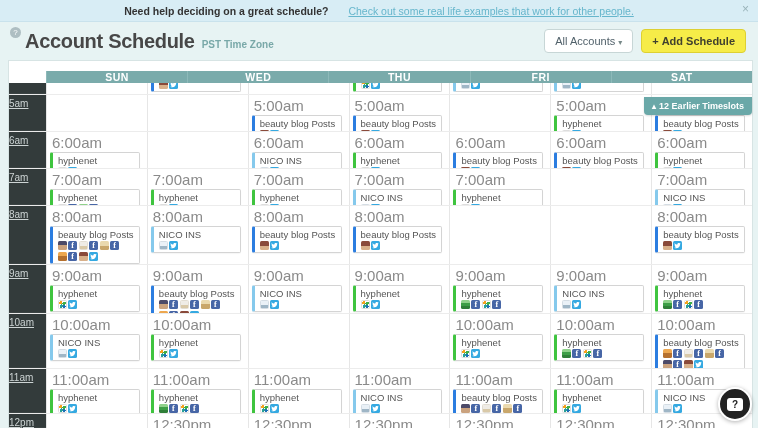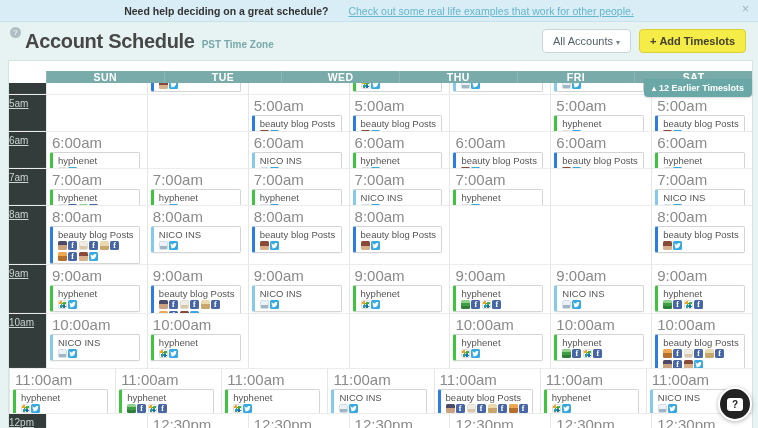--- a/index.html
+++ b/index.html
@@ -73,21 +73,21 @@
   .ic-avatar-person { background:linear-gradient(180deg,#8a4a3a 0 50%,#d8b08a 50%); }
   .ic-nico-avatar   { background:linear-gradient(180deg,#eaf1f7 0 58%,#9fb6c6 58%); border:1px solid #d4dde4; }
 
   .stub-card { background:#fff; border:1px solid #d4d4d4; border-top:none;
     border-left-width:3px; border-left-style:solid; border-radius:0 0 2px 2px;
     margin:0 7px 2px 3px; padding:1px 3px 2px 5px; cursor:pointer; }
   .stub-bottom { height:5px; background:#fff; border:1px solid #d4d4d4;
     border-bottom:none; border-left-width:3px; border-left-style:solid;
     border-radius:2px 2px 0 0; margin:0 7px 0 3px; cursor:pointer; }
 
-  .earlier-btn { position:absolute; top:18px; right:0; background:#6aa8a8;
+  .earlier-btn { position:absolute; top:36px; right:0; background:#6aa8a8;
     color:#fff; font-size:9px; font-weight:bold; padding:4px 8px;
     border-radius:0 0 4px 4px; cursor:pointer; box-shadow:0 1px 2px rgba(0,0,0,0.15);
     z-index:5; }
   .earlier-btn .up { font-size:8px; margin-right:3px; }
 
   .help-fab { position:absolute; right:6px; bottom:7px; width:34px; height:34px;
     border-radius:50%; background:#222; border:2px solid #fff;
     box-shadow:0 1px 4px rgba(0,0,0,0.3); display:flex; align-items:center;
     justify-content:center; cursor:pointer; z-index:10; }
   .help-fab .bubble { width:16px; height:13px; background:#fff; border-radius:3px;
@@ -101,28 +101,27 @@
   <a>Check out some real life examples that work for other people.</a>
   <span class="banner-close">×</span>
 </div>
 
 <div class="page-header">
   <span class="help-mini">?</span>
   <span class="page-title">Account Schedule</span>
   <span class="page-sub">PST Time Zone</span>
   <span class="header-spacer"></span>
   <button class="btn-accounts"><span>All Accounts</span><span class="caret">▾</span></button>
-  <button class="btn-add"><span class="plus">+</span><span>Add Timeslots</span></button>
+  <button class="btn-add"><span class="plus">+</span><span>Add Schedule</span></button>
 </div>
 
 <div class="calendar">
   <div class="cal-head" id="cal-head">
     <div class="corner"></div>
   <div class="day-head">SUN</div>
-      <div class="day-head">TUE</div>
       <div class="day-head">WED</div>
       <div class="day-head">THU</div>
       <div class="day-head">FRI</div>
       <div class="day-head">SAT</div>
     </div>
   <div id="cal-body">
       <div class="grid-row" style="height: 12px;">
         <div class="time-col"></div>
         <div class="cell"></div>
         <div class="cell align-bottom">
@@ -781,20 +780,21 @@
                   <svg viewBox="0 0 24 24" width="7" height="7">
                     <path fill="#fff" d="M23 5.1c-.8.4-1.7.6-2.6.8.9-.6 1.6-1.5 2-2.5-.9.5-1.9.9-2.9 1.1C18.6 3.6 17.4 3 16 3c-2.6 0-4.6 2.1-4.6 4.6 0 .4 0 .7.1 1C7.7 8.4 4.4 6.6 2.2 3.9c-.4.7-.6 1.5-.6 2.3 0 1.6.8 3 2.1 3.9-.8 0-1.5-.2-2.1-.6v.1c0 2.2 1.6 4.1 3.7 4.5-.4.1-.8.2-1.2.2-.3 0-.6 0-.9-.1.6 1.8 2.3 3.2 4.3 3.2-1.6 1.2-3.6 2-5.7 2-.4 0-.7 0-1.1-.1 2 1.3 4.5 2.1 7.1 2.1 8.5 0 13.1-7 13.1-13.1v-.6c.9-.6 1.7-1.4 2.3-2.3z"></path>
                   </svg>
                 </span>
               </span>
             </div>
           </div>
         </div>
       </div>
       <div class="grid-row" style="height: 45px;">
+        <div class="time-col">11am</div>
         <div class="cell">
           <div class="slot-time">11:00am</div>
           <div class="card" style="border-left-color: rgb(63, 196, 63);">
             <div class="card-account">hyphenet</div>
             <div class="card-icons">
               <span class="icon-pair">
                 <span class="ic ic-hyphenet-logo"></span>
                 <span class="ic ic-twitter">
                   <svg viewBox="0 0 24 24" width="7" height="7">
                     <path fill="#fff" d="M23 5.1c-.8.4-1.7.6-2.6.8.9-.6 1.6-1.5 2-2.5-.9.5-1.9.9-2.9 1.1C18.6 3.6 17.4 3 16 3c-2.6 0-4.6 2.1-4.6 4.6 0 .4 0 .7.1 1C7.7 8.4 4.4 6.6 2.2 3.9c-.4.7-.6 1.5-.6 2.3 0 1.6.8 3 2.1 3.9-.8 0-1.5-.2-2.1-.6v.1c0 2.2 1.6 4.1 3.7 4.5-.4.1-.8.2-1.2.2-.3 0-.6 0-.9-.1.6 1.8 2.3 3.2 4.3 3.2-1.6 1.2-3.6 2-5.7 2-.4 0-.7 0-1.1-.1 2 1.3 4.5 2.1 7.1 2.1 8.5 0 13.1-7 13.1-13.1v-.6c.9-.6 1.7-1.4 2.3-2.3z"></path>

